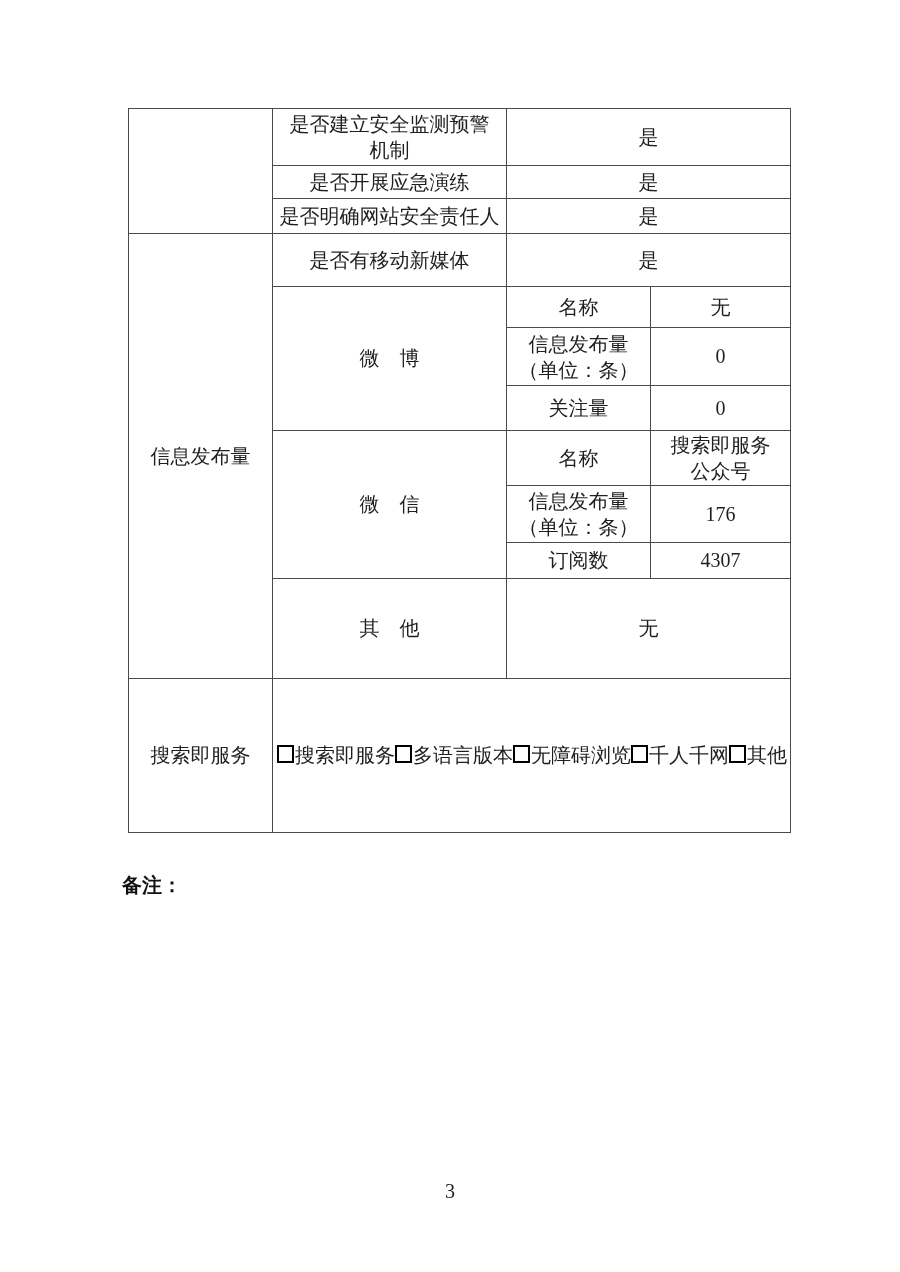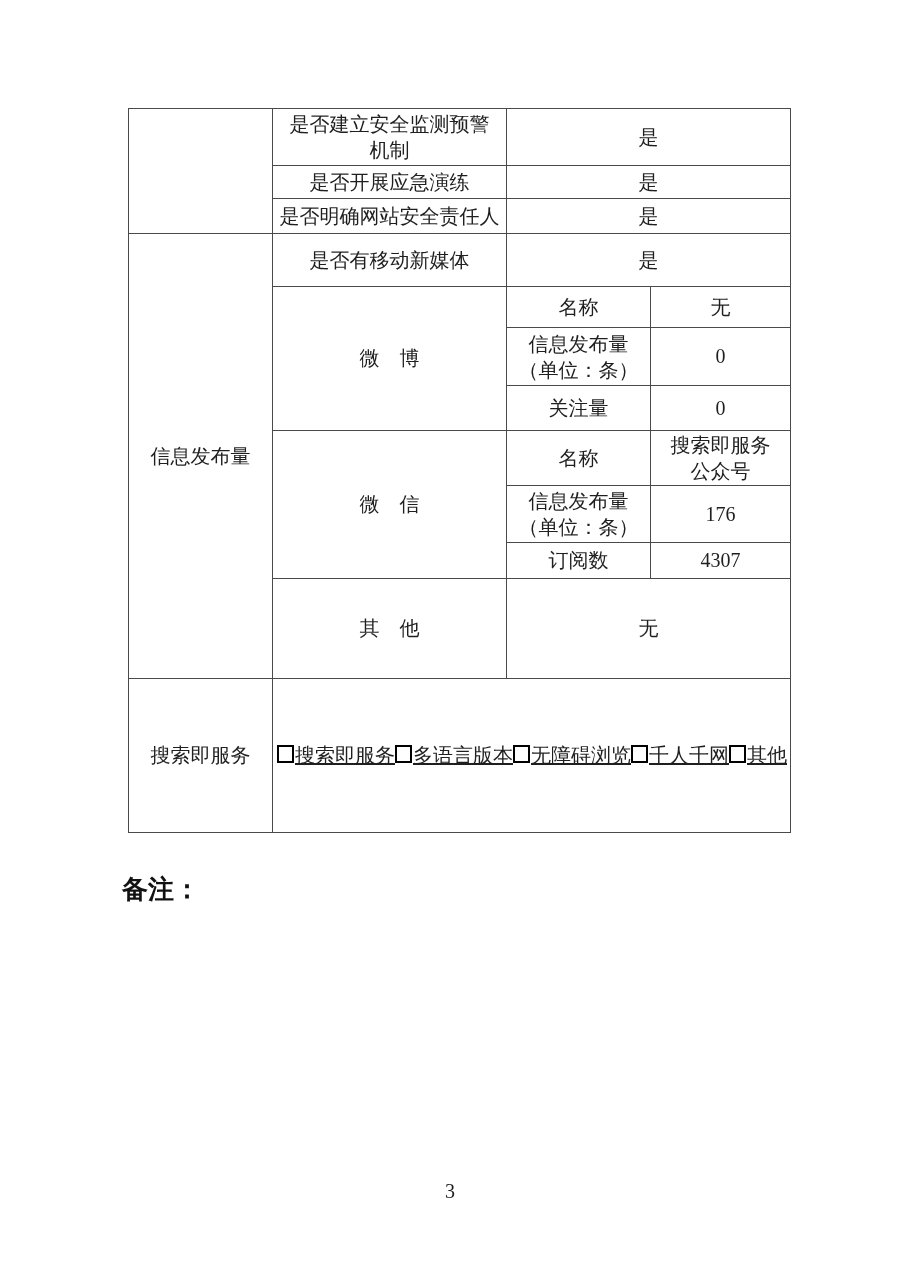--- a/index.html
+++ b/index.html
@@ -33,36 +33,35 @@
     padding: 0 4px;
     overflow: hidden;
   }
   td.pre {
     white-space: pre-line;
     line-height: 26px;
   }
   .opts {
     text-align: right;
     white-space: nowrap;
-    text-decoration: underline;
   }
   .cb {
     display: inline-block;
     width: 13px;
     height: 14px;
     border: 2px solid #000000;
     background: #ffffff;
     vertical-align: -1px;
     margin-right: 1px;
   }
   .note {
     position: absolute;
     left: 122px;
     top: 872px;
-    font-size: 26px;
+    font-size: 20px;
     font-weight: bold;
     color: #111111;
   }
   .pageno {
     position: absolute;
     left: 0;
     top: 1180px;
     width: 100%;
     text-align: center;
     font-size: 20px;

